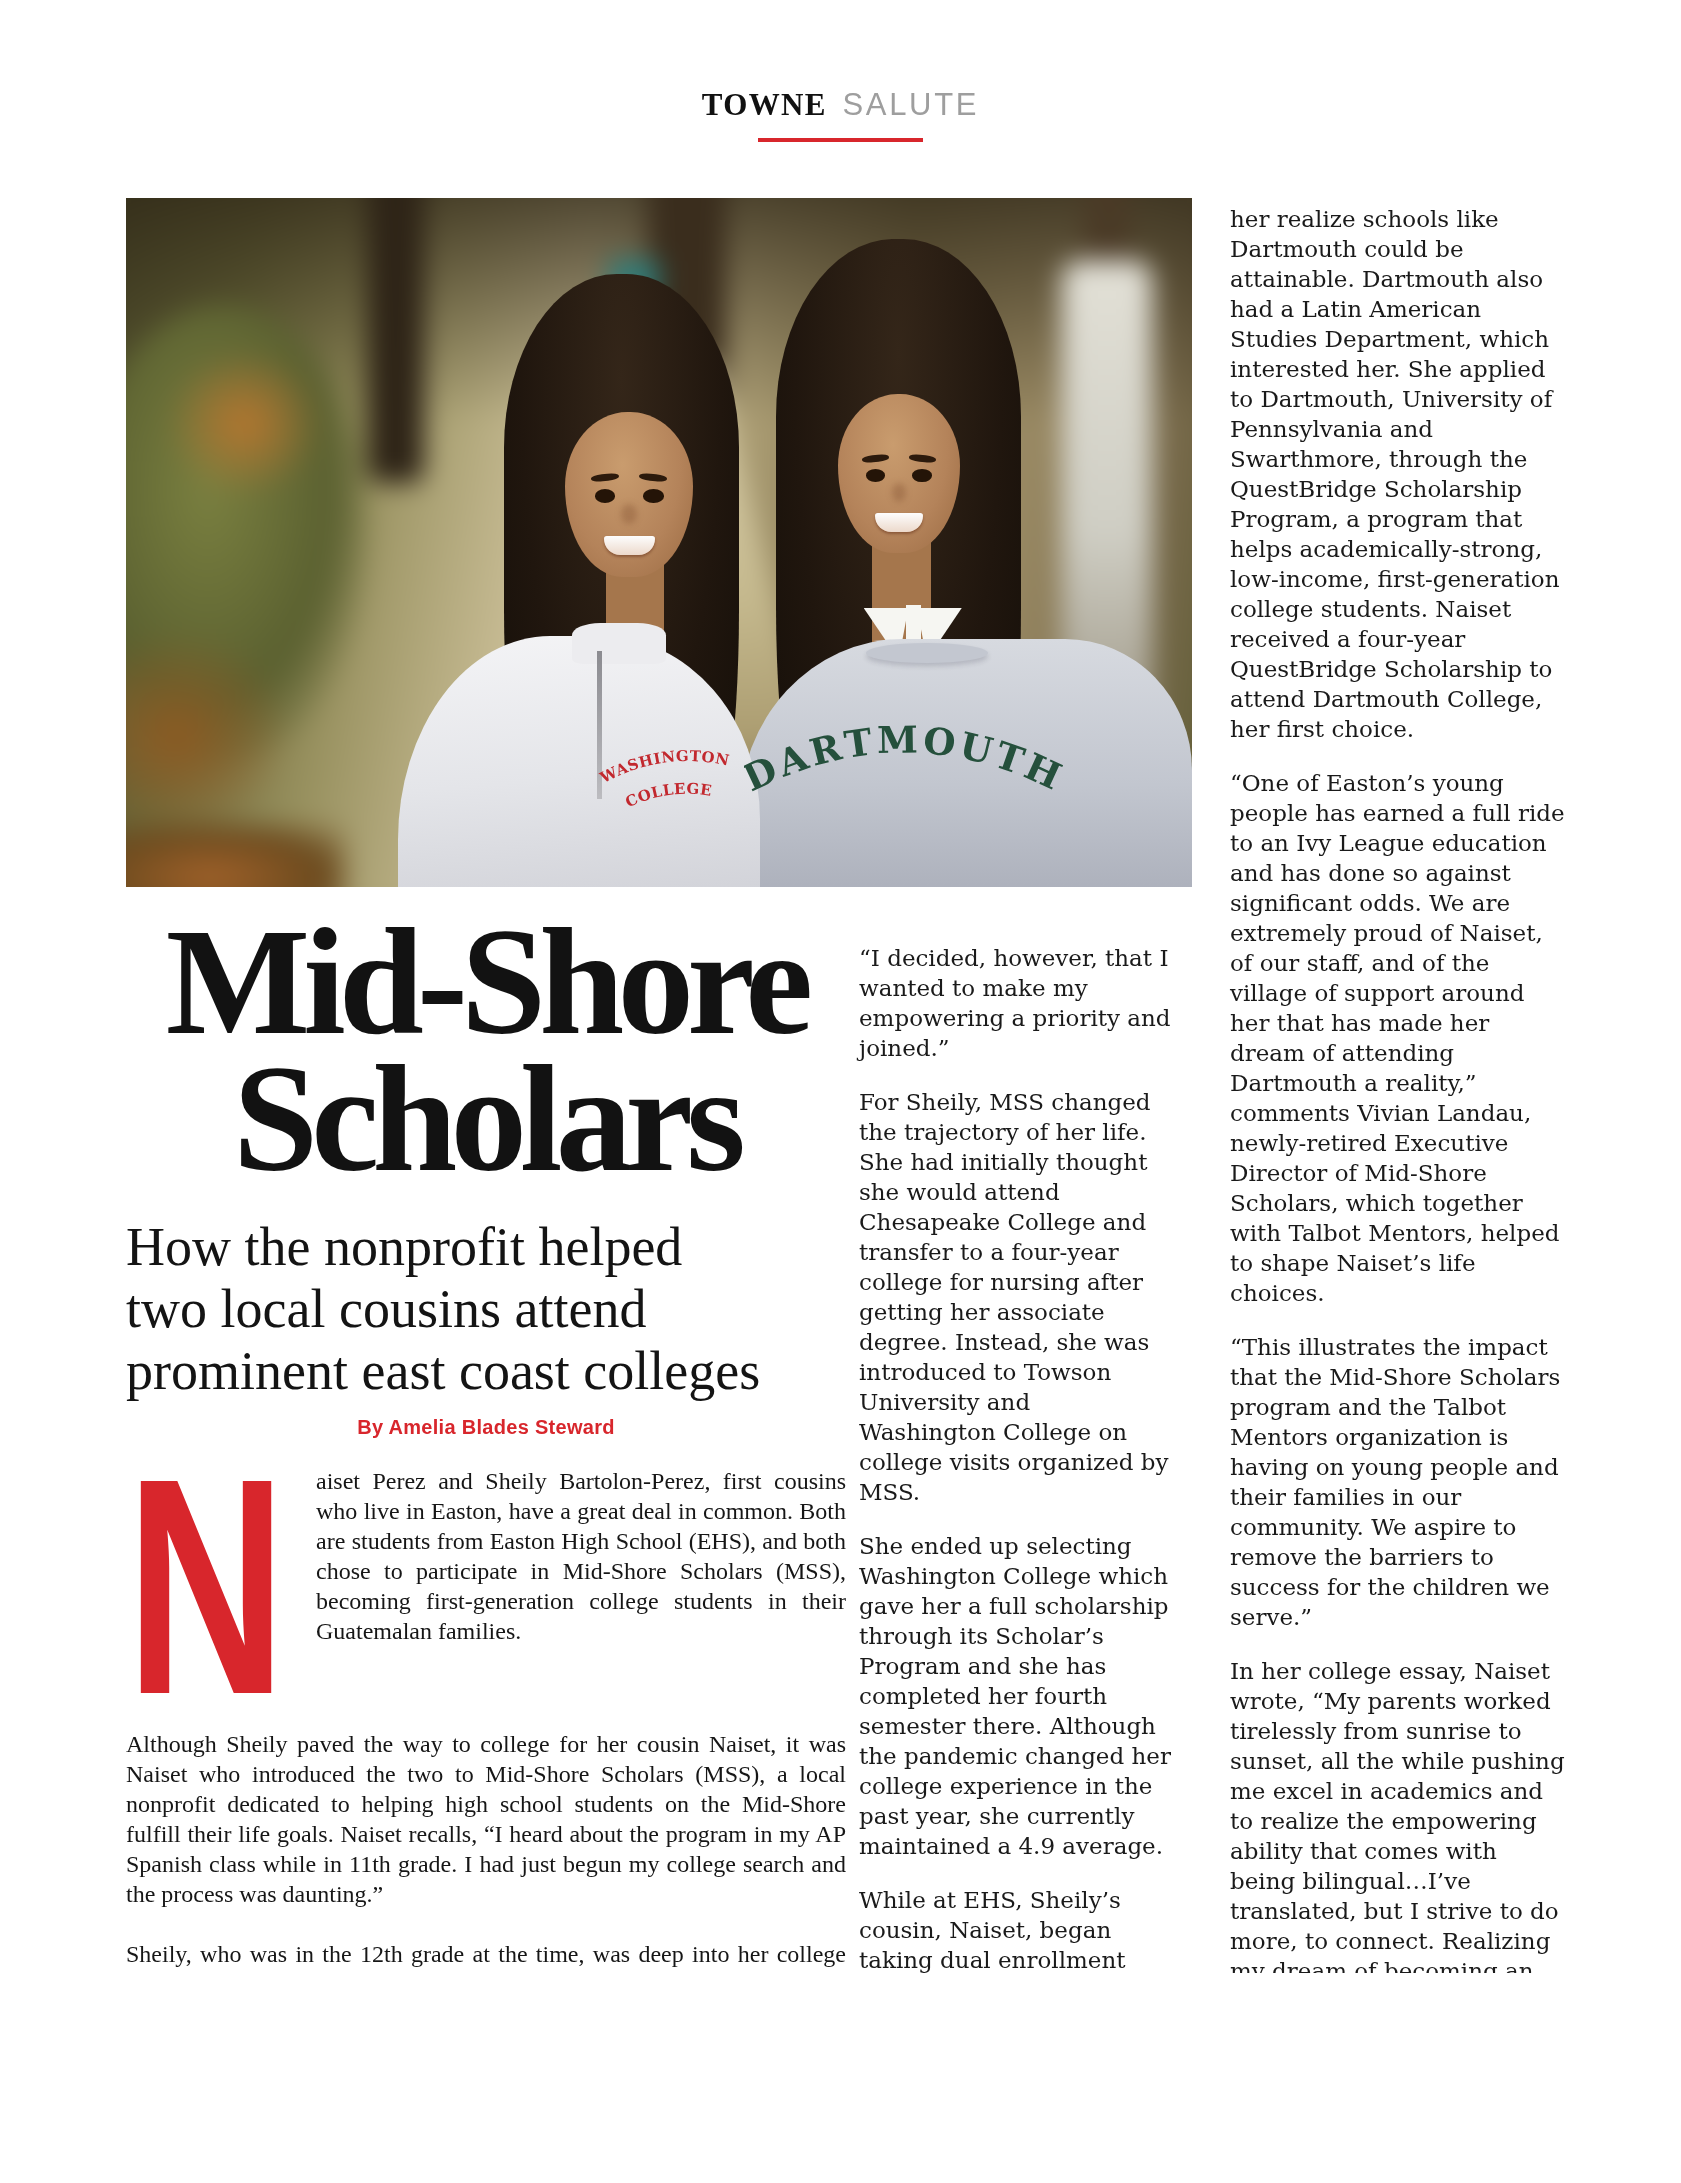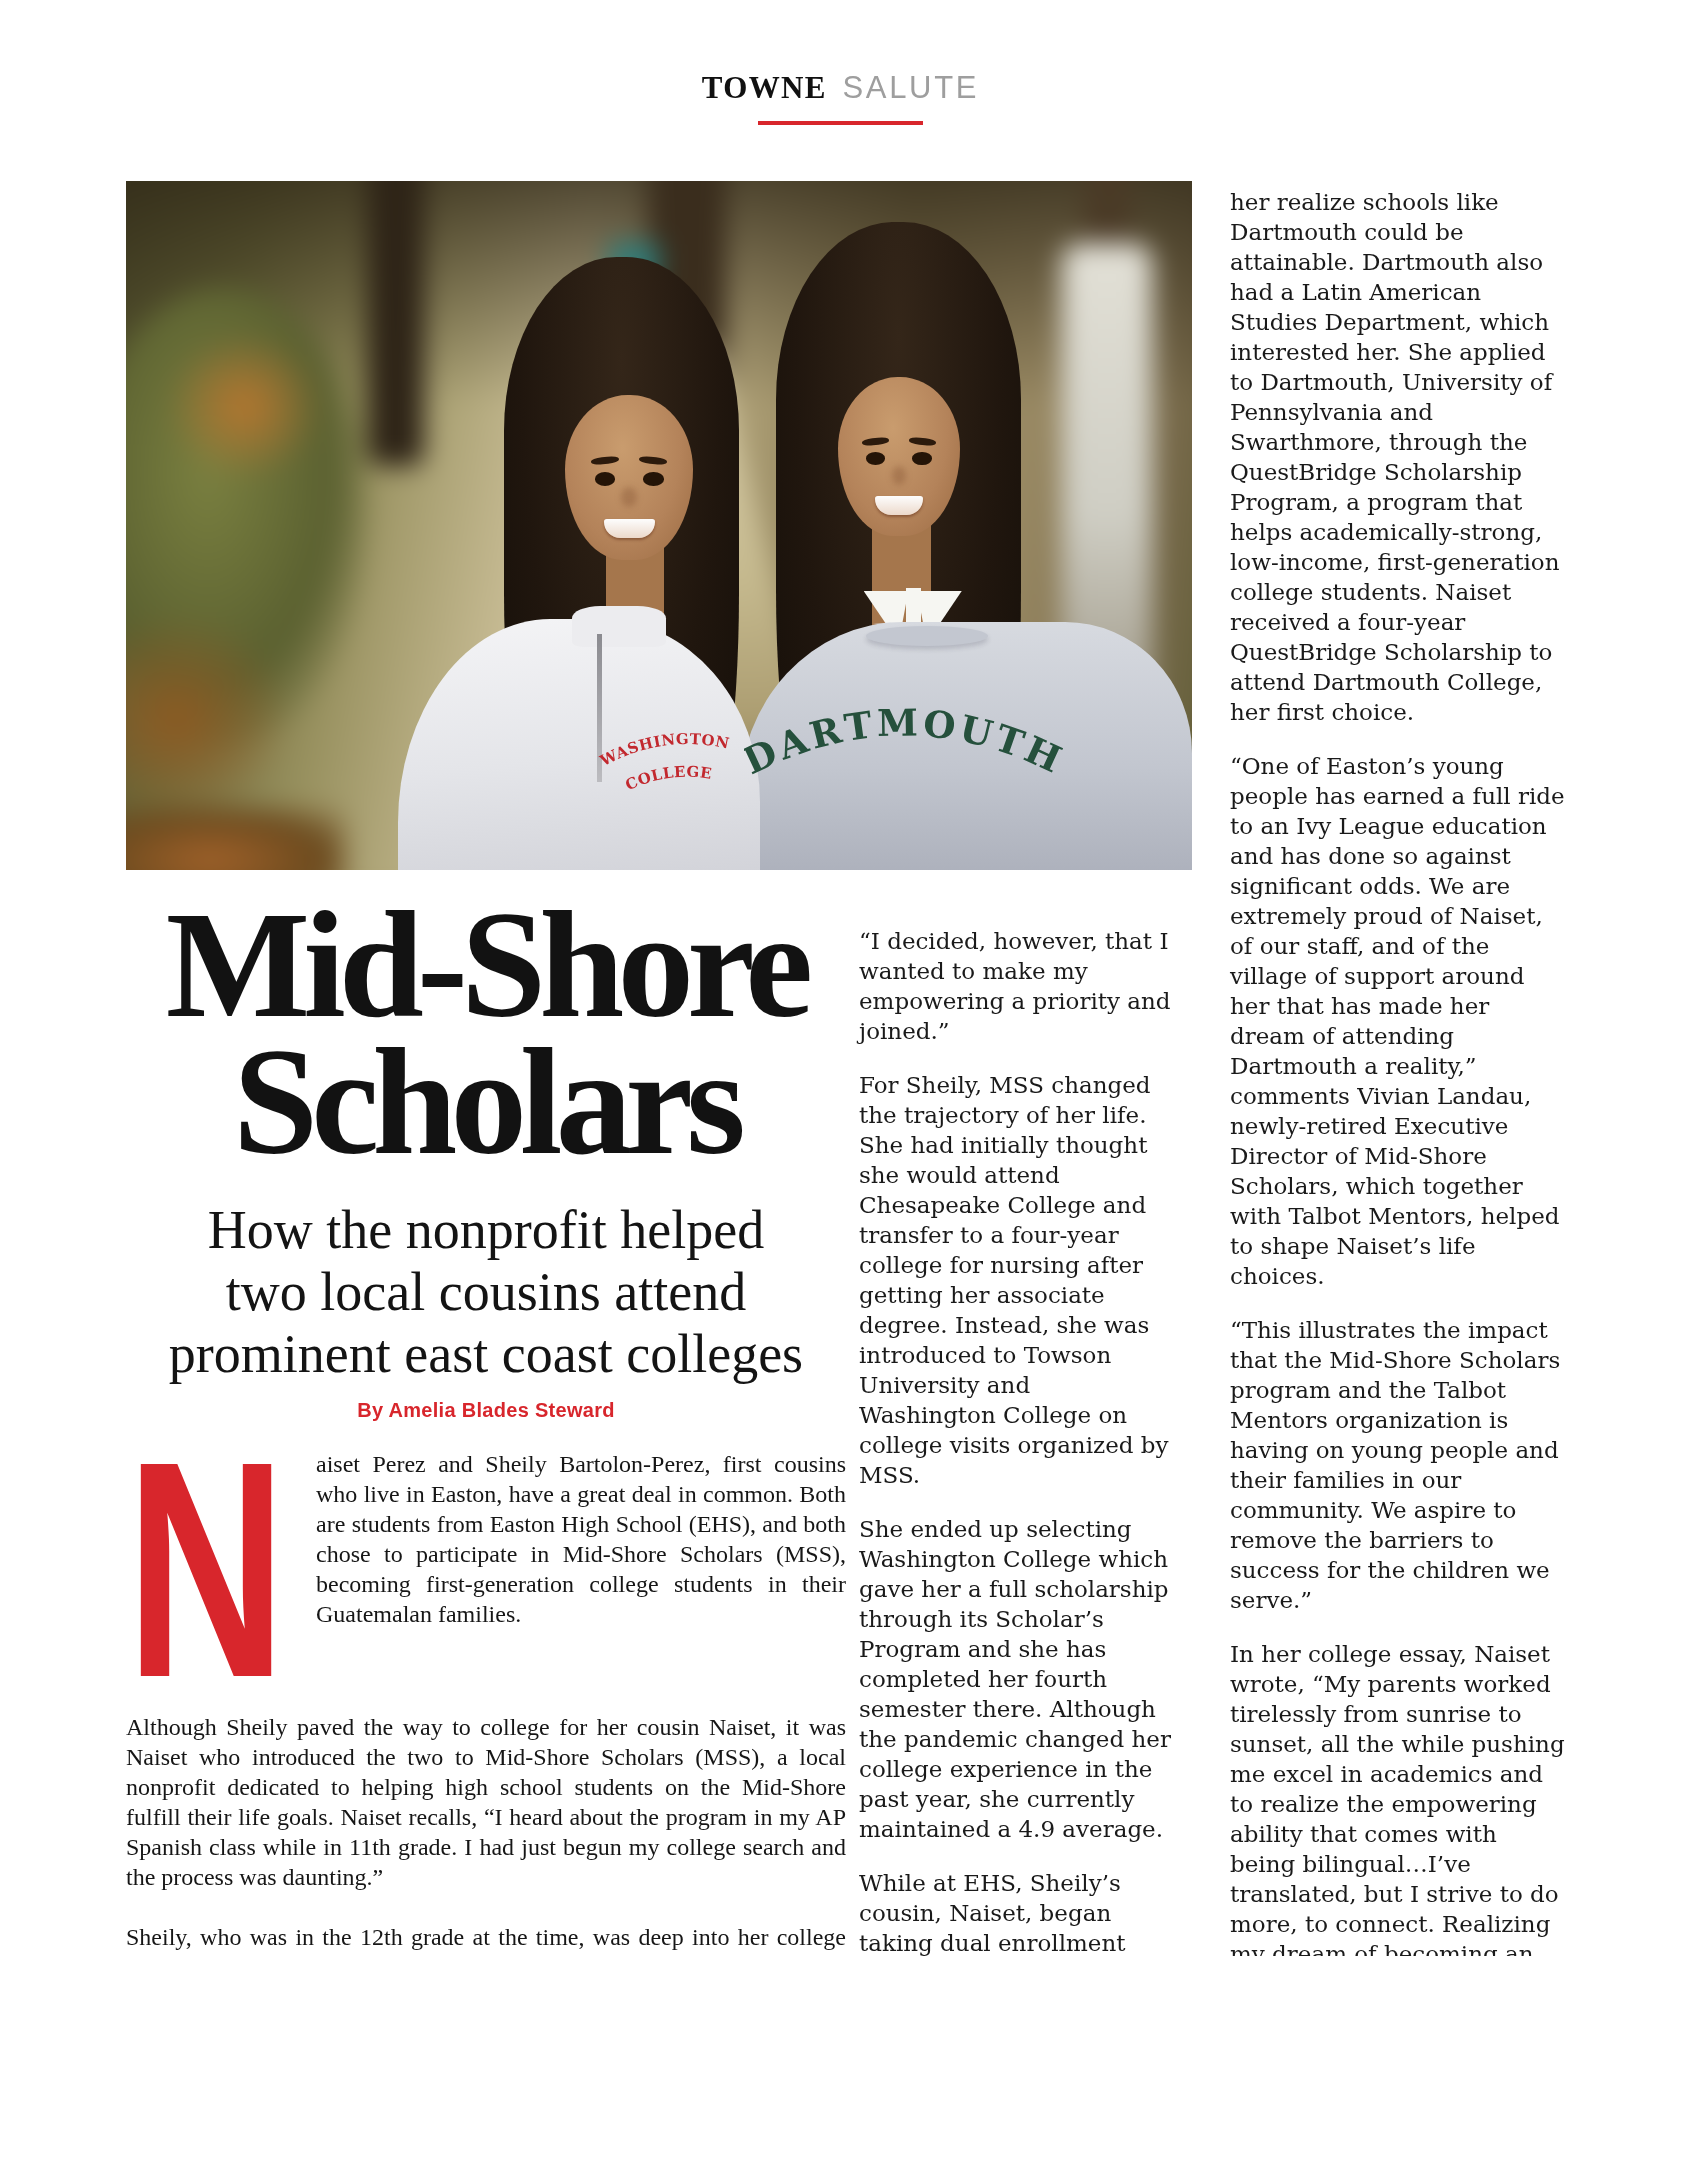--- a/index.html
+++ b/index.html
@@ -6,21 +6,21 @@
     --accent-red:#d8262c;
     --wc-red:#c2282e;
     --dartmouth-green:#25503c;
     --salute-gray:#9e9e9e;
     --text-black:#1b1b1b;
     --footer-gray:#3a3a3a;
   }
   *{margin:0;padding:0;box-sizing:border-box;}
   html,body{background:#ffffff;}
   .page{
-    position:relative;width:1681px;height:1956px;margin:0 auto;
+    position:relative;width:1681px;height:1956px;margin:17px auto;
     background:#ffffff;overflow:hidden;
     font-family:"Liberation Serif",serif;color:var(--text-black);
   }
 
   
   .page-header{position:absolute;top:70px;left:0;width:100%;text-align:center;}
   .kicker{font-size:31px;letter-spacing:1.3px;white-space:nowrap;}
   .kicker .k1{font-family:"Liberation Serif",serif;font-weight:bold;color:#111;}
   .kicker .k2{font-family:"Liberation Sans",sans-serif;color:var(--salute-gray);letter-spacing:2.7px;margin-left:6.7px;}
   .kicker-rule{width:165px;height:4px;background:var(--accent-red);margin:14.7px auto 0 auto;}
@@ -88,21 +88,21 @@
 
   .wc-svg{position:absolute;left:44%;top:79%;width:13.5%;transform:rotate(-8deg);}
   .wc-svg text{fill:var(--wc-red);font-family:"DejaVu Serif",serif;font-weight:bold;}
   .dart-svg{position:absolute;left:58%;top:72.5%;width:30%;}
   .dart-svg text{fill:var(--dartmouth-green);font-family:"DejaVu Serif",serif;font-weight:bold;}
 
   
   .col-left{position:absolute;left:126px;top:896px;width:720px;}
   .headline{text-align:center;font-family:"Liberation Serif",serif;font-weight:bold;color:#121212;
     font-size:153px;line-height:137px;letter-spacing:-0.045em;}
-  .subtitle{margin-top:29.4px;text-align:center;font-size:54px;line-height:62px;color:#141414;}
+  .subtitle{margin-top:29.4px;font-size:54px;line-height:62px;color:#141414;}
   .byline{margin-top:13.4px;text-align:center;font-family:"Liberation Sans",sans-serif;font-weight:bold;
     font-size:20px;color:var(--accent-red);letter-spacing:0.3px;}
   .body-left{margin-top:27px;font-size:24px;line-height:30px;text-align:justify;color:#161616;}
   .body-left p{margin-bottom:29.4px;}
   .dropcap-box{float:left;width:166px;height:226px;margin:8px 24px 0 0;overflow:visible;}
   .dropcap-n{display:block;font-family:"Liberation Sans",sans-serif;font-weight:bold;
     font-size:308px;line-height:0.73;color:var(--accent-red);transform:scaleX(0.72);transform-origin:0 0;}
   .intro{min-height:234px;}
 
   .col-mid{position:absolute;left:859px;top:926px;width:313px;}

